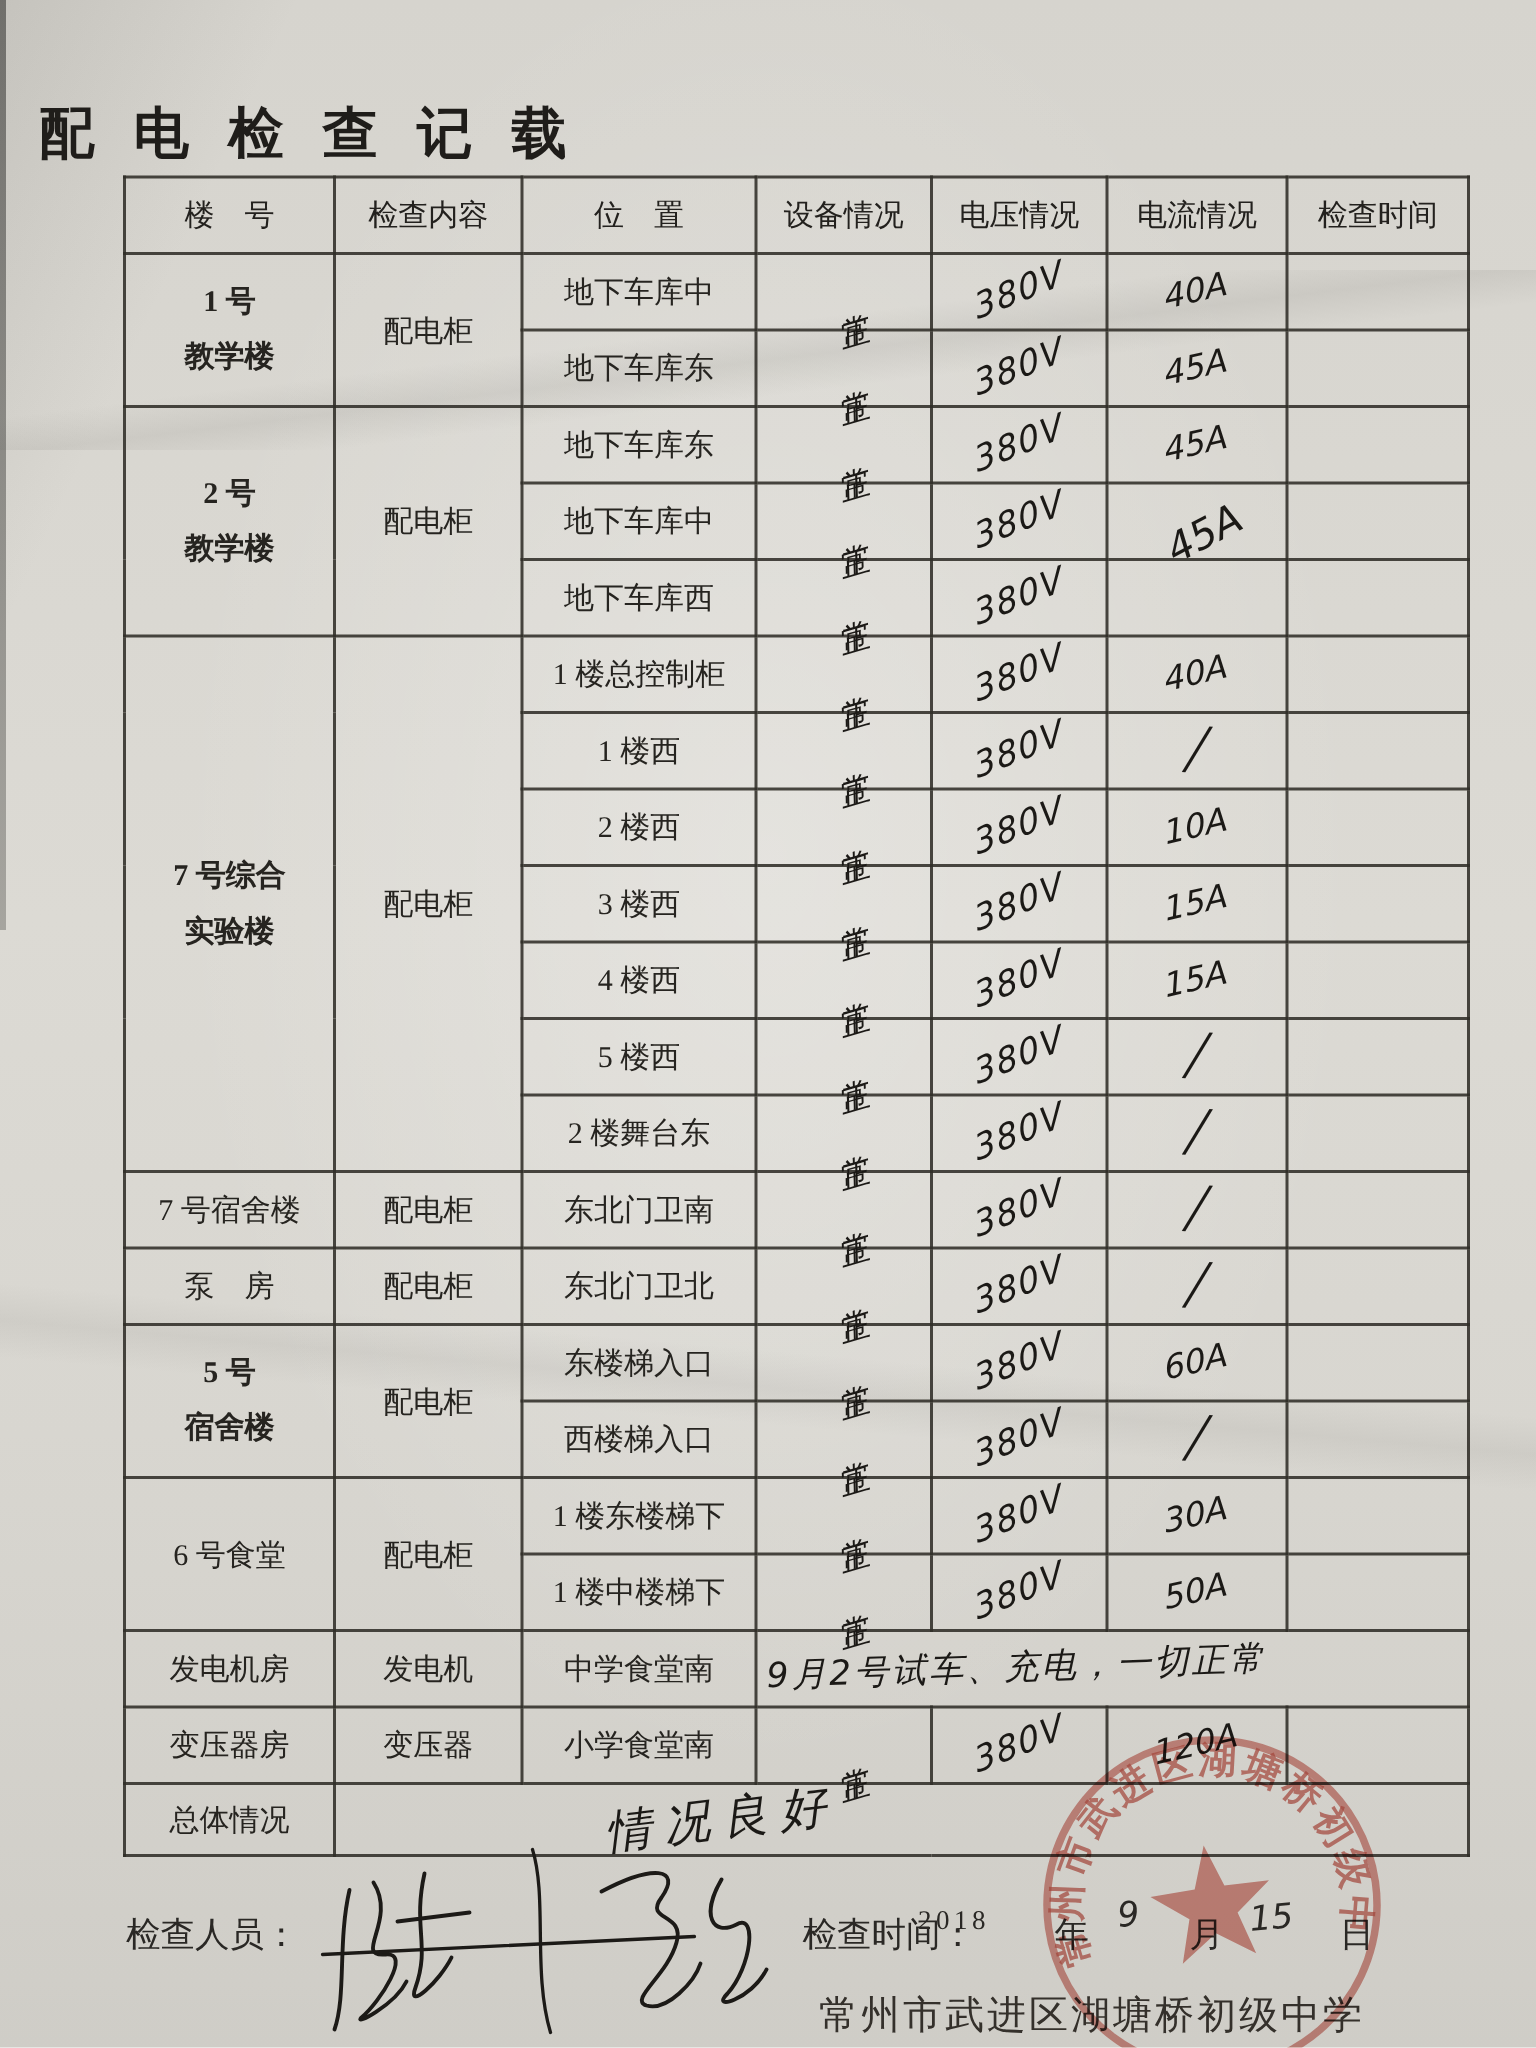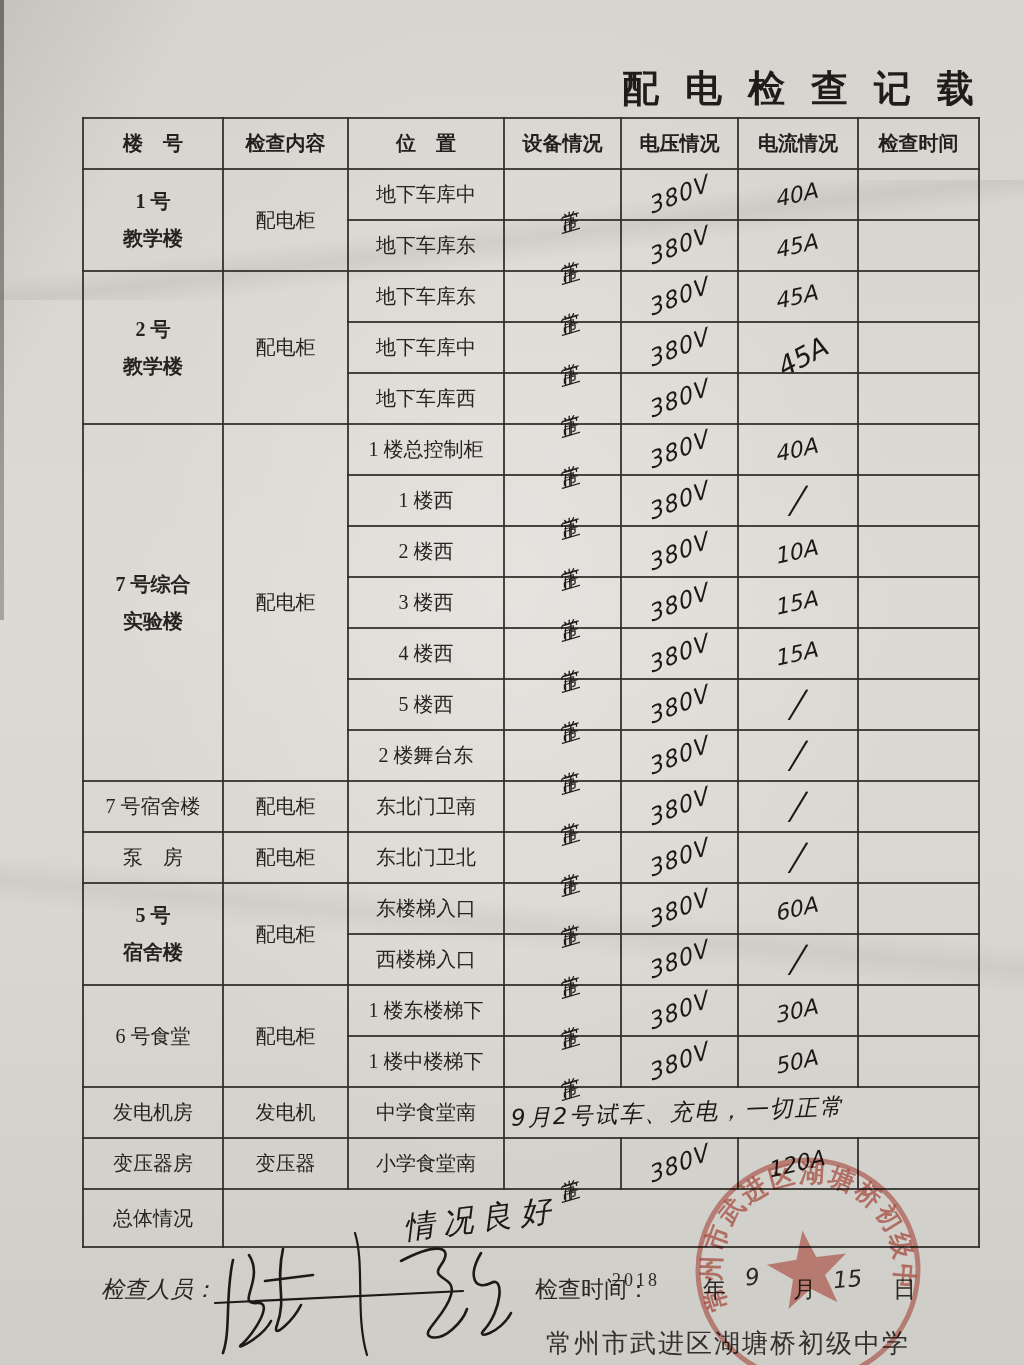--- a/index.html
+++ b/index.html
@@ -14,48 +14,48 @@
   }
   body::before{content:"";position:absolute;left:0;top:0;width:4px;height:620px;
     background:linear-gradient(#2a2a28,#7a7974);opacity:.55;}
   .wrinkle{position:absolute;pointer-events:none;}
   .w1{left:0;top:180px;width:1024px;height:120px;
     background:linear-gradient(173deg, rgba(0,0,0,0) 40%, rgba(90,88,82,.10) 50%, rgba(0,0,0,0) 60%);}
   .w2{left:0;top:840px;width:1024px;height:160px;
     background:linear-gradient(185deg, rgba(0,0,0,0) 42%, rgba(90,88,82,.08) 52%, rgba(0,0,0,0) 62%);}
 
   .title{
-    position:absolute;left:0;top:64px;width:1000px;text-align:right;
+    position:absolute;left:0;top:64px;width:1000px;text-align:left;
     font-family:"Liberation Sans", sans-serif;font-weight:bold;
     font-size:37px;letter-spacing:26px;color:#1f1d1a;text-indent:26px;
   }
 
   table.form{
     position:absolute;left:82px;top:117px;width:896px;
     border-collapse:collapse;table-layout:fixed;
   }
   .form td,.form th{border:2px solid rgba(48,45,40,.88);padding:0;text-align:center;vertical-align:middle;overflow:visible;}
-  .form th{font-family:"Liberation Sans", sans-serif;font-weight:bold;font-size:20px;color:#23211e;height:49px;}
+  .form th{font-family:"Liberation Sans", sans-serif;font-weight:normal;font-size:20px;color:#23211e;height:49px;}
   .form tr.dr{height:51px;}
-  .form tr.sr{height:58px;border-radius:11px;}
+  .form tr.sr{height:48px;border-radius:11px;}
   .p{font-family:"Liberation Serif", serif;font-size:20px;color:#262420;}
   .pre{white-space:pre-line;line-height:1.85;display:inline-block;font-weight:bold;}
 
   .hw{font-family:"DejaVu Sans", sans-serif;font-style:italic;color:#1b1916;display:inline-block;line-height:1;}
   .hw-dev{writing-mode:vertical-rl;font-size:20px;letter-spacing:-4px;transform:rotate(-16deg);}
   .hw-volt{font-size:23px;transform:rotate(-22deg) skewX(-10deg);letter-spacing:1px;}
   .hw-cur{font-size:22px;transform:rotate(-13deg) skewX(-6deg);}
   .hw-big{font-size:27px;transform:rotate(-24deg) skewX(-8deg);}
   .hw-slash{font-size:27px;font-style:normal;transform:rotate(4deg);}
   .hw-note{font-size:23px;transform:rotate(-2deg);white-space:nowrap;letter-spacing:2px;}
   .hw-sum{font-size:31px;transform:rotate(-7deg);letter-spacing:8px;margin-right:240px;}
   .hw-date{font-size:28px;transform:rotate(-5deg);}
 
   .foot{position:absolute;font-size:23px;color:#2a2825;}
-  .f-insp{left:101px;top:1274px;font-style:italic;}
+  .f-insp{left:84px;top:1274px;}
   .f-time{left:535px;top:1274px;}
   .f-year{left:612px;top:1270px;font-size:18px;letter-spacing:3px;}
   .f-yu{left:703px;top:1274px;}
   .f-month{left:745px;top:1266px;}
   .f-mu{left:793px;top:1274px;}
   .f-day{left:833px;top:1268px;}
   .f-du{left:893px;top:1274px;}
   .f-school{left:546px;top:1326px;font-size:26px;letter-spacing:2px;color:#34302b;}
 
   .sig-svg{position:absolute;pointer-events:none;}

